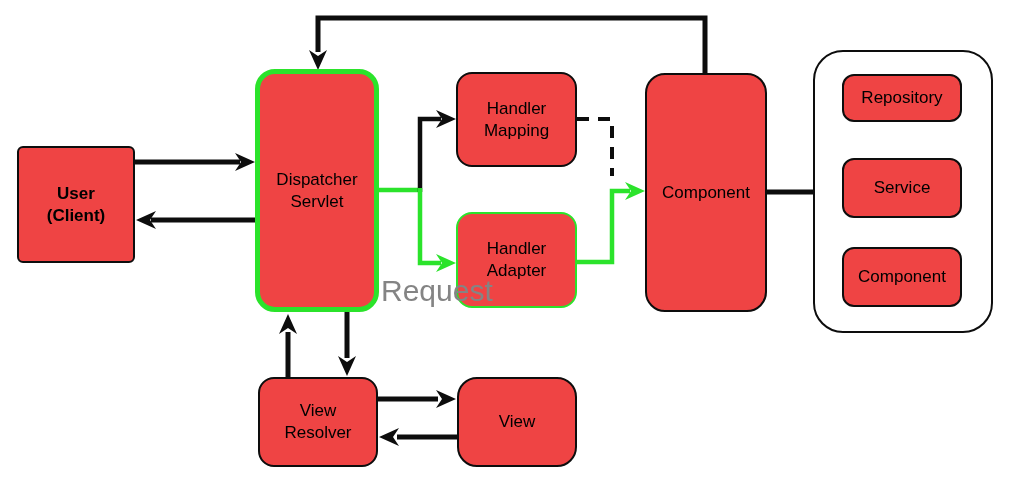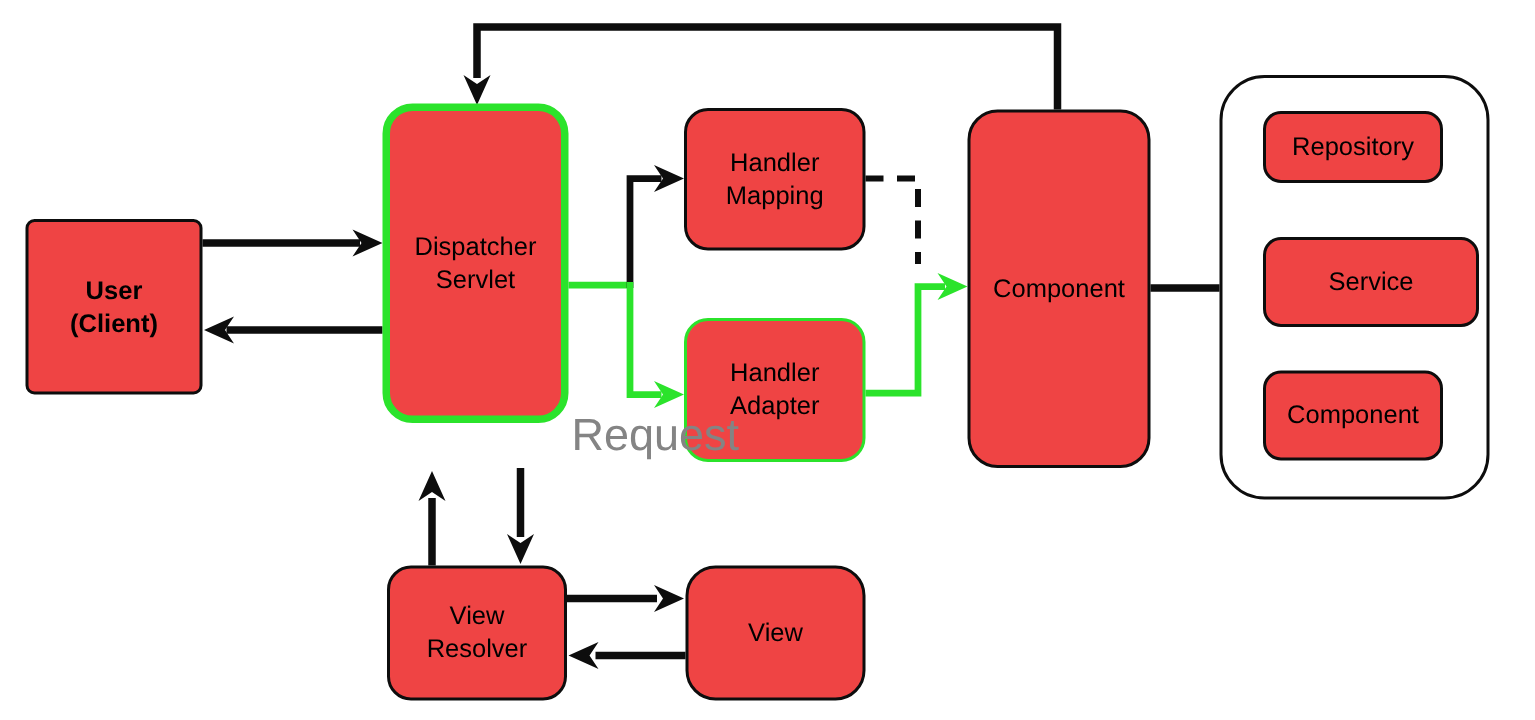--- a/index.html
+++ b/index.html
@@ -36,27 +36,27 @@
     color:#000;
     font-size:17px;line-height:22px;
     white-space:pre-line;
   }
   .node span{white-space:pre-line;}
   .green-border{border-color:var(--green);}
   .thick{border-width:5px;}
   .bold{font-weight:bold;}
 
   .n-user{left:17px;top:146px;width:118px;height:117px;border-radius:6px;}
-  .n-dispatcher{left:255px;top:69px;width:124px;height:213px;border-radius:20px;}
+  .n-dispatcher{left:255px;top:69px;width:124px;height:243px;border-radius:20px;}
   .n-hmapping{left:456px;top:72px;width:121px;height:95px;border-radius:16px;}
   .n-hadapter{left:456px;top:212px;width:121px;height:96px;border-radius:16px;}
   .n-controller{left:645px;top:73px;width:122px;height:239px;border-radius:20px;}
   .n-container{left:813px;top:50px;width:180px;height:283px;border-radius:30px;background:transparent;}
   .n-repository{left:842px;top:74px;width:120px;height:48px;border-radius:12px;}
-  .n-service{left:842px;top:158px;width:144px;height:60px;border-radius:12px;}
+  .n-service{left:842px;top:158px;width:120px;height:60px;border-radius:12px;}
   .n-component{left:842px;top:247px;width:120px;height:60px;border-radius:12px;}
   .n-viewresolver{left:258px;top:377px;width:120px;height:90px;border-radius:16px;}
   .n-view{left:457px;top:377px;width:120px;height:90px;border-radius:20px;}
 
   .edge-label{
     position:absolute;
     left:381px;top:274px;
     font-size:30px;
     color:var(--gray);
   }

